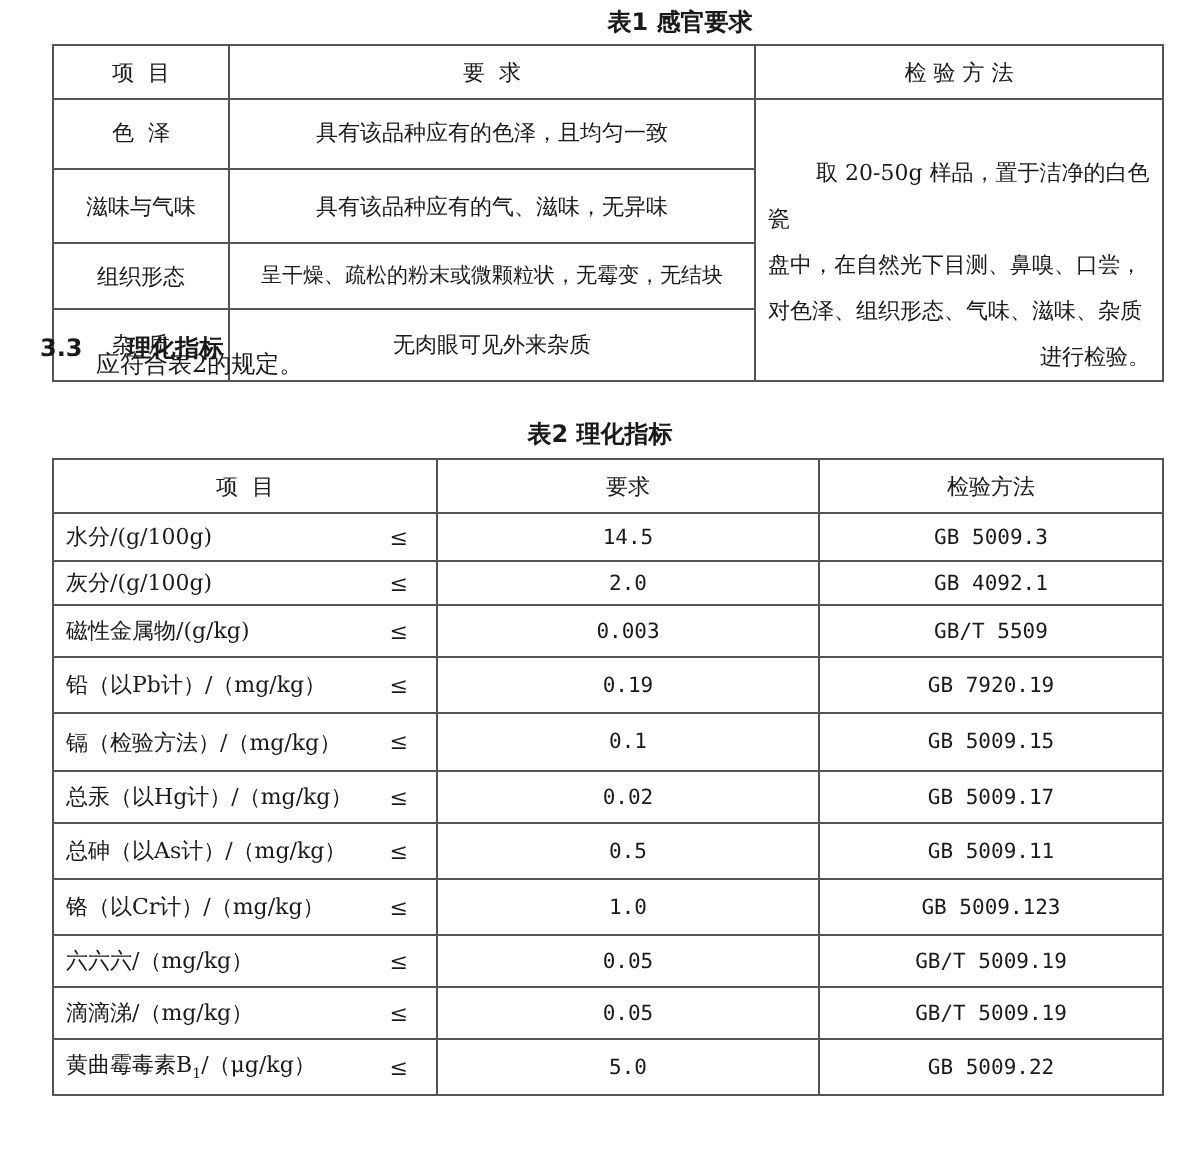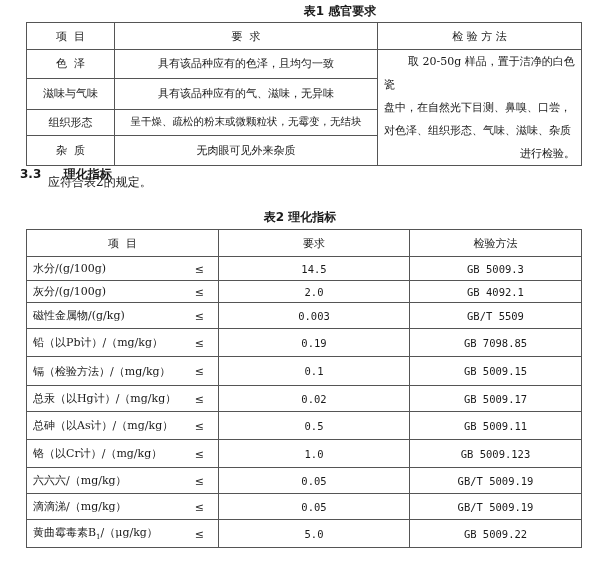--- a/index.html
+++ b/index.html
@@ -5,21 +5,21 @@
     html, body { margin: 0; padding: 0; background: #ffffff; }
     body { width: 600px; height: 578px; position: relative; overflow: hidden;
            font-family: "DejaVu Serif", "Liberation Serif", serif; color: #1a1a1a; }
     .abs { position: absolute; }
     .caption { font-family: "DejaVu Sans", "Liberation Sans", sans-serif; font-weight: bold;
                font-size: 12px; text-align: center; width: 600px; left: 0; }
     table { border-collapse: collapse; position: absolute; table-layout: fixed; padding-left: 28px; }
     td { border: 1px solid #555; padding: 0; font-size: 11px; text-align: center; vertical-align: middle; }
     .t1 td { font-size: 11px; }
     .t1 .method { text-align: left; line-height: 23px; padding: 0 6px 0 6px; font-size: 11px; }
-    .t1 .method .l1 { text-indent: 24px; }
+    .t1 .method .l1 { text-indent: 24px; margin-top: 25px; }
     .t1 .method .l4 { text-align: right; }
     .t2 td.item { text-align: left; padding-left: 6px; position: relative; }
     .t2 td.item .le { position: absolute; right: 14px; top: 50%; transform: translateY(-50%); }
     .t2 td.val, .t2 td.meth { font-family: "DejaVu Sans Mono", "Liberation Mono", monospace; font-size: 10.5px; }
     .section { font-family: "DejaVu Sans", "Liberation Sans", sans-serif; font-weight: bold; font-size: 12px; }
     .para { font-size: 12px; }
     sub { font-size: 7px; }
   </style>
 </head>
 <body>
@@ -95,21 +95,21 @@
     <td class="meth">GB 4092.1</td>
   </tr>
   <tr style="height:26px">
     <td class="item"><span>磁性金属物/(g/kg)</span><span class="le">≤</span></td>
     <td class="val">0.003</td>
     <td class="meth">GB/T 5509</td>
   </tr>
   <tr style="height:28px">
     <td class="item"><span>铅（以Pb计）/（mg/kg）</span><span class="le">≤</span></td>
     <td class="val">0.19</td>
-    <td class="meth">GB 7098.85</td>
+    <td class="meth">GB 7920.19</td>
   </tr>
   <tr style="height:29px">
     <td class="item"><span>镉（检验方法）/（mg/kg）</span><span class="le">≤</span></td>
     <td class="val">0.1</td>
     <td class="meth">GB 5009.15</td>
   </tr>
   <tr style="height:26px">
     <td class="item"><span>总汞（以Hg计）/（mg/kg）</span><span class="le">≤</span></td>
     <td class="val">0.02</td>
     <td class="meth">GB 5009.17</td>

